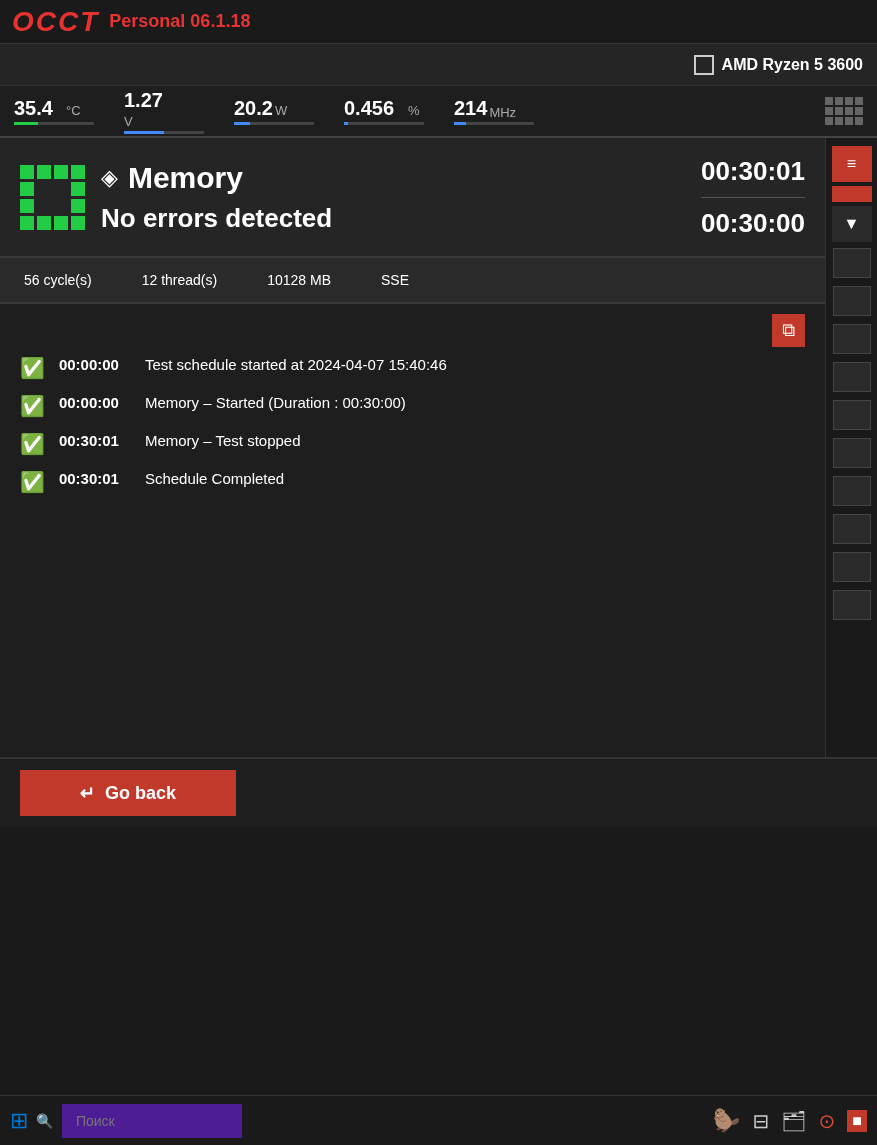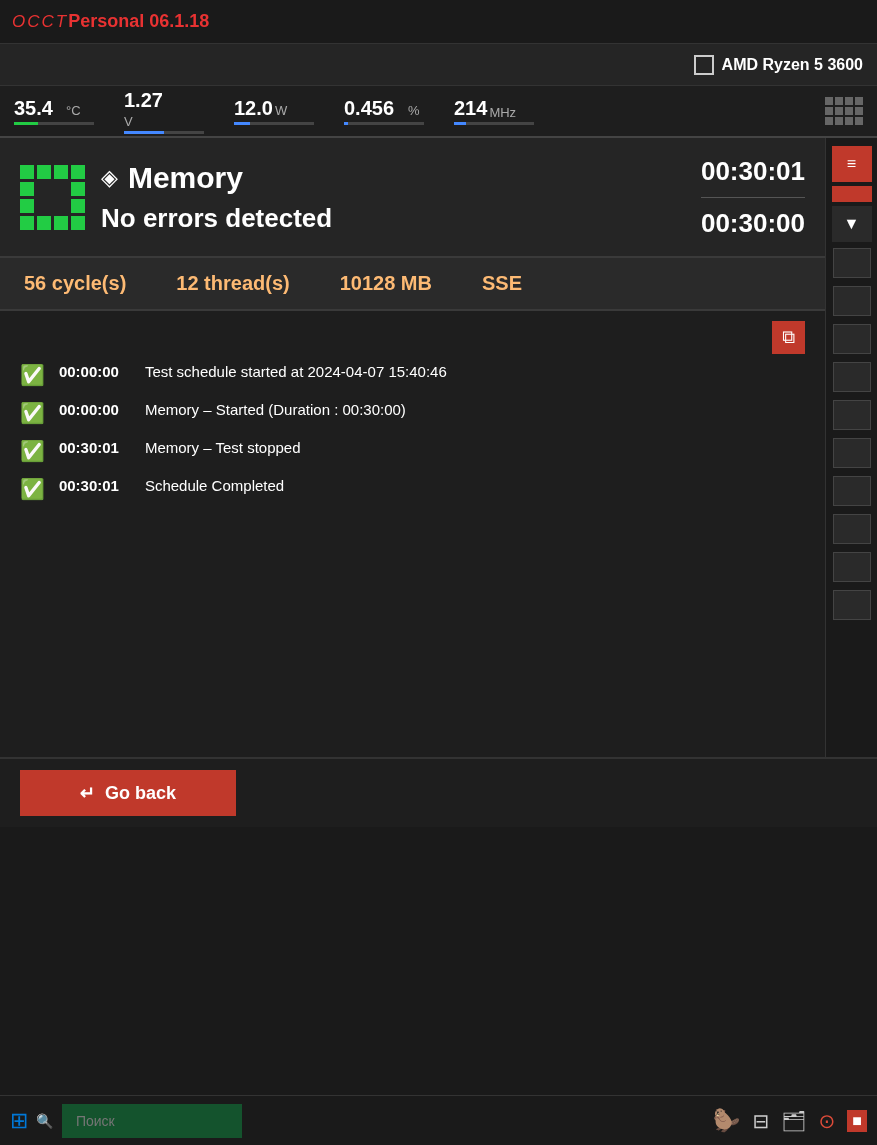--- a/index.html
+++ b/index.html
@@ -16,25 +16,25 @@
     .title-bar {
       background: #1a1a1a;
       display: flex;
       align-items: center;
       padding: 6px 12px;
       height: 44px;
       border-bottom: 1px solid #333;
     }
     .title-bar .logo-text {
       color: #e83232;
-      font-size: 17px;
-      font-weight: 400;
+      font-size: 28px;
+      font-weight: 700;
       letter-spacing: 2px;
       font-style: italic;
-      margin-right: 0;
+      margin-right: 10px;
     }
     .title-bar .app-title {
       color: #e83232;
       font-size: 18px;
       font-weight: bold;
     }
 
     
     .cpu-bar {
       background: #252525;
@@ -188,23 +188,23 @@
     
     .stats-row {
       background: #2a2a2a;
       display: flex;
       align-items: center;
       padding: 14px 24px;
       gap: 50px;
       border-bottom: 2px solid #3a3a3a;
     }
     .stat-text {
-      color: #fdba74;
-      font-size: 20px;
-      font-weight: bold;
+      color: #ffffff;
+      font-size: 14px;
+      font-weight: normal;
     }
 
     
     .log-section {
       background: #1e1e1e;
       padding: 12px 20px;
       flex: 1;
       position: relative;
     }
     .copy-btn {
@@ -312,21 +312,21 @@
       bottom: 0;
       left: 0;
       right: 0;
     }
     .taskbar-win-icon {
       font-size: 22px;
       color: #0078d7;
       cursor: pointer;
     }
     .taskbar-search {
-      background: #14532d;
+      background: #4c1d95;
       border: none;
       color: #aaa;
       padding: 0 14px;
       font-size: 14px;
       width: 180px;
       height: 34px;
     }
     .taskbar-icons {
       display: flex;
       gap: 12px;
@@ -377,21 +377,21 @@
     <div style="display:flex;align-items:baseline;gap:2px;flex-direction:column;">
       <span class="stat-value">1.27</span>
       <span class="stat-unit">V</span>
     </div>
     <div class="stat-bar-container">
       <div class="stat-bar-fill" style="width:50%;background:#4488ff;"></div>
     </div>
   </div>
   <div class="stat-item">
     <div style="display:flex;align-items:baseline;gap:2px;">
-      <span class="stat-value">12.0</span>
+      <span class="stat-value">20.2</span>
       <span class="stat-unit">W</span>
     </div>
     <div class="stat-bar-container">
       <div class="stat-bar-fill" style="width:20%;background:#4488ff;"></div>
     </div>
   </div>
   <div class="stat-item">
     <div style="display:flex;align-items:baseline;gap:14px;">
       <span class="stat-value">0.456</span>
       <span class="stat-unit">%</span>

